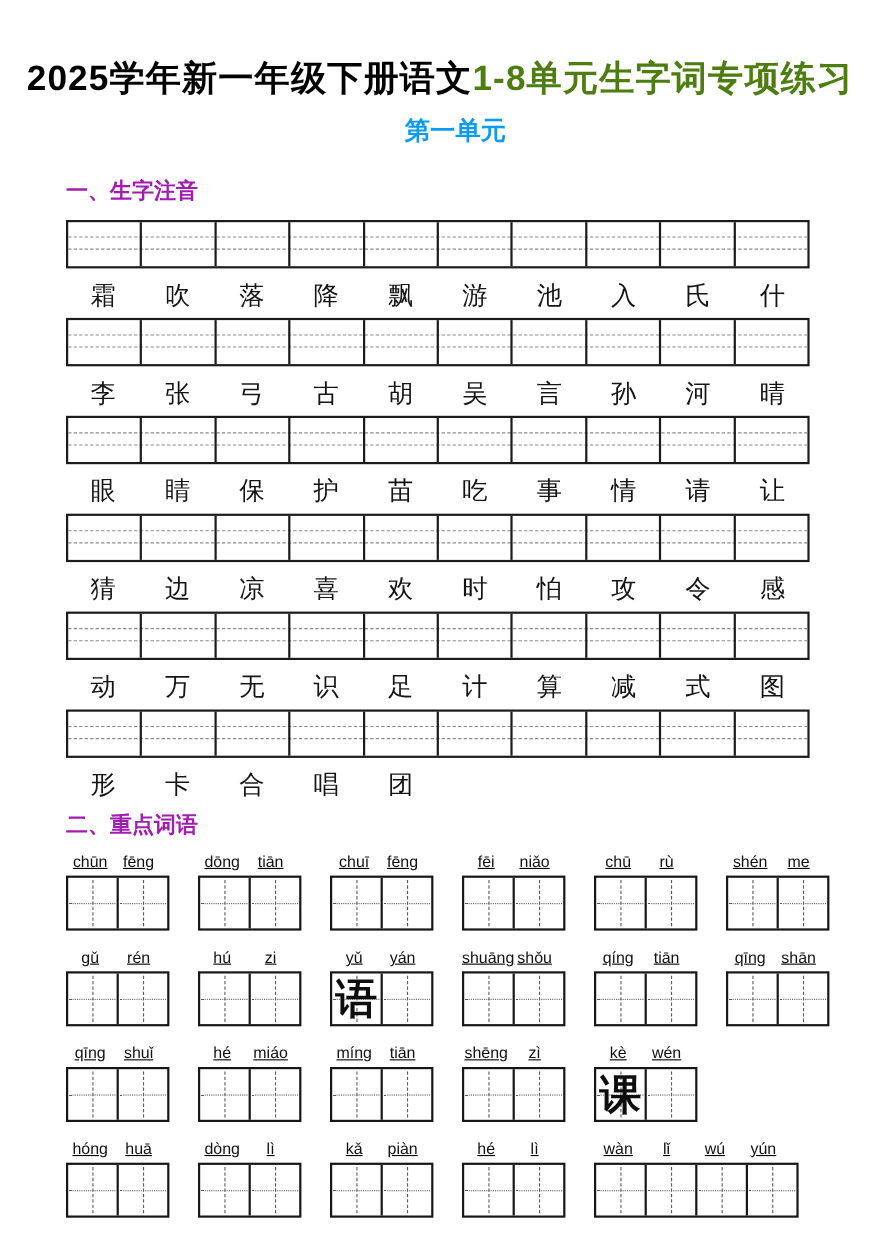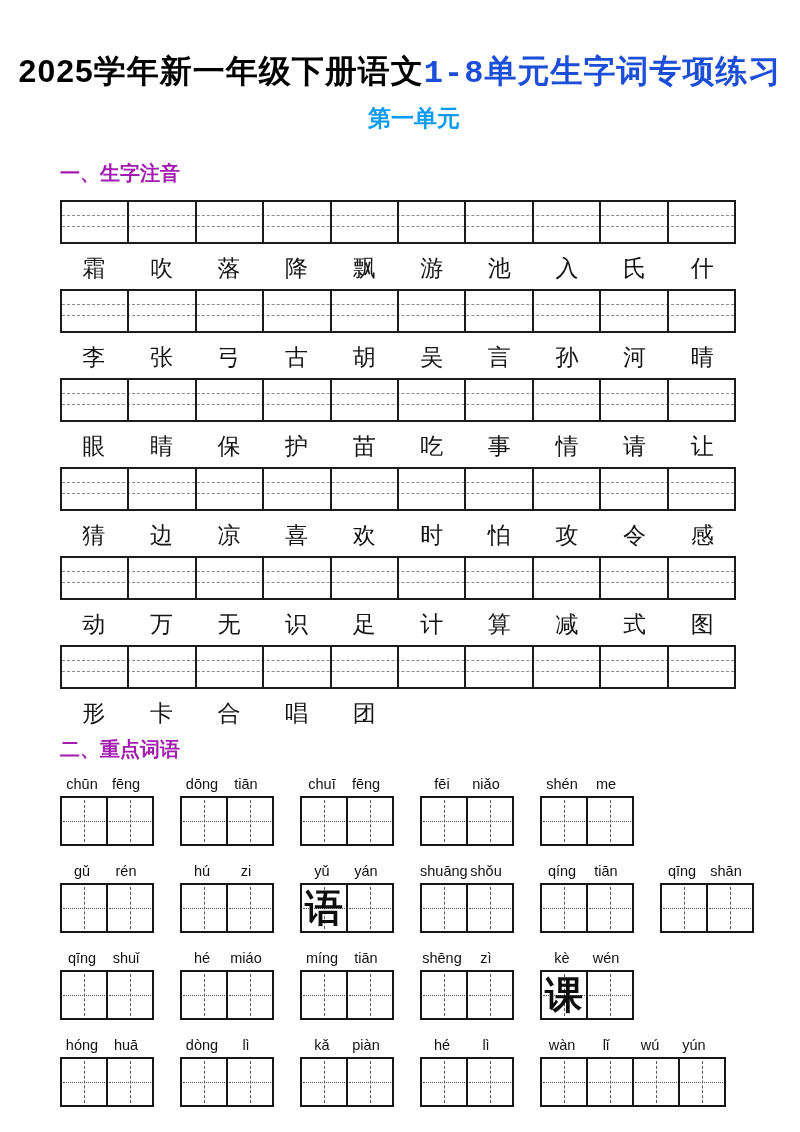--- a/index.html
+++ b/index.html
@@ -56,21 +56,21 @@
     height:33px;
     align-items:center;
     margin-bottom:4px;
     font-family:"Liberation Serif","DejaVu Serif",serif;
     font-size:23px;
     color:#141414;
   }
   .cslot{flex:1;text-align:center;}
   
   .wrow{display:flex;gap:26px;margin-bottom:17px;align-items:flex-end;}
-  .pyrow{display:flex;margin-bottom:2px;height:18px;}
+  .pyrow{display:flex;margin-bottom:2px;height:18px;text-decoration:underline;}
   .pys{
     width:44px;
     text-align:center;
     font-size:14.5px;
     white-space:nowrap;
     color:#111111;
     font-family:"Liberation Sans",sans-serif;
   }
   .tzbox{display:flex;border:2px solid #161616;background:#ffffff;}
   .tzcell{width:44px;height:46px;position:relative;border-right:2px solid #161616;}
@@ -93,21 +93,21 @@
     color:#b3b3b3;
     letter-spacing:1px;
     font-family:"Liberation Sans",sans-serif;
   }
 </style>
 </head>
 <body>
 
 <div class="page">
 
-  <h1 class="title"><span>2025学年新一年级下册语文</span><span class="red" style="color: #1d4ed8; font-family: Liberation Mono, monospace;">1-8单元生字词专项练习</span></h1>
+  <h1 class="title"><span>2025学年新一年级下册语文</span><span class="red" style="color: #4d7c0f;">1-8单元生字词专项练习</span></h1>
 
   <h2 class="subtitle" style="color: rgb(13, 155, 242);">第一单元</h2>
 
   <div class="content">
 
     <h3 class="sec-heading">一、生字注音</h3>
 
     <div id="section1">
         <div class="pgrid">
           <div class="dashline dashA"></div>
@@ -342,20 +342,36 @@
                 <div class="hd"></div>
               </div>
               <div class="tzcell">
                 <div class="vd"></div>
                 <div class="hd"></div>
               </div>
             </div>
           </div>
           <div class="word">
             <div class="pyrow">
+              <span class="pys">chū</span>
+              <span class="pys">rù</span>
+            </div>
+            <div class="tzbox">
+              <div class="tzcell">
+                <div class="vd"></div>
+                <div class="hd"></div>
+              </div>
+              <div class="tzcell">
+                <div class="vd"></div>
+                <div class="hd"></div>
+              </div>
+            </div>
+          </div>
+          <div class="word">
+            <div class="pyrow">
               <span class="pys">shén</span>
               <span class="pys">me</span>
             </div>
             <div class="tzbox">
               <div class="tzcell">
                 <div class="vd"></div>
                 <div class="hd"></div>
               </div>
               <div class="tzcell">
                 <div class="vd"></div>

